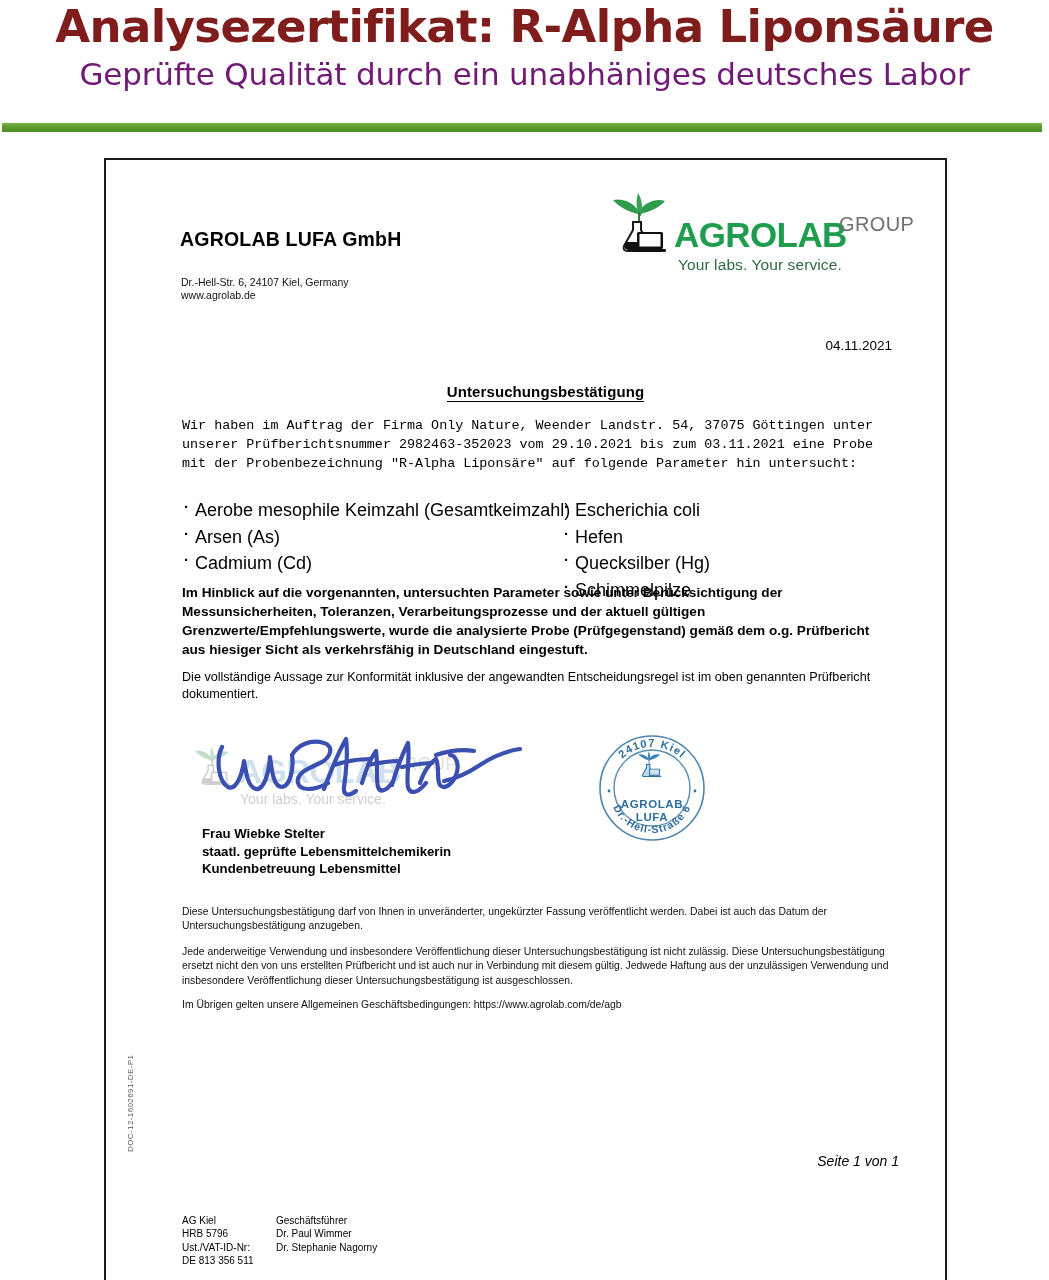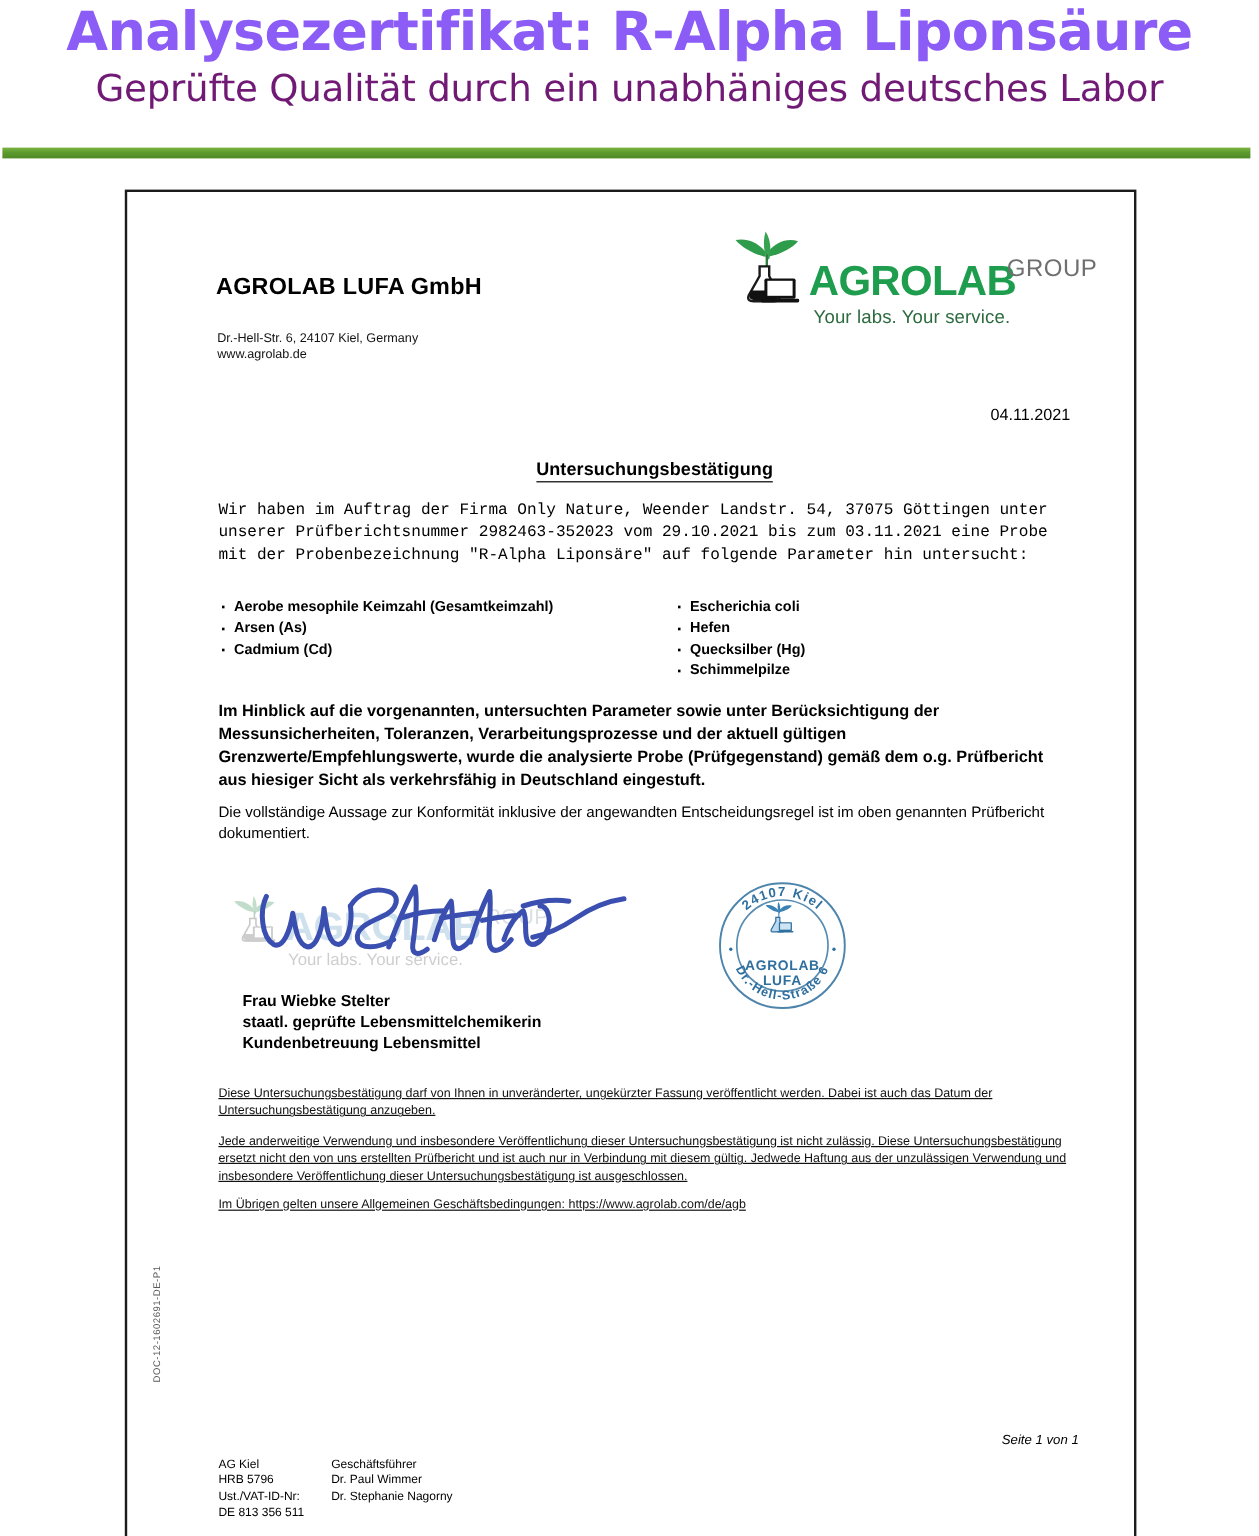--- a/index.html
+++ b/index.html
@@ -21,21 +21,21 @@
     width: 1049px;
     text-align: center;
     padding-top: 2px;
   }
   .banner-title {
     font-family: "DejaVu Sans", sans-serif;
     font-size: 45px;
     font-weight: 700;
     letter-spacing: -0.6px;
     line-height: 1.12;
-    color: #8b5cf6;
+    color: #7f1d1d;
     white-space: nowrap;
   }
   .banner-sub {
     font-family: "DejaVu Sans", sans-serif;
     font-size: 31px;
     font-weight: 400;
     letter-spacing: -0.2px;
     line-height: 1.2;
     color: #701a75;
     margin-top: 4px;
@@ -186,22 +186,22 @@
     position: absolute;
     left: 76px;
     top: 337px;
     width: 600px;
     display: flex;
   }
   .params-col { display: block; }
   .params-col.col-a { width: 380px; }
   .params-col.col-b { width: 220px; }
   .param-item {
-    font-size: 12px;
-    font-weight: 700;
+    font-size: 18px;
+    font-weight: 400;
     line-height: 1.48;
     white-space: nowrap;
     position: relative;
     padding-left: 13px;
   }
   .param-item::before {
     content: "\00B7";
     position: absolute;
     left: 2px;
     top: -1px;
@@ -277,32 +277,31 @@
   }
 
   
   .legal {
     position: absolute;
     left: 76px;
     width: 712px;
     font-size: 10.4px;
     line-height: 1.38;
     color: #111;
-    text-decoration: underline;
   }
   .legal-1 { top: 745px; }
   .legal-2 { top: 785px; }
   .legal-3 { top: 838px; }
 
   
   .page-no {
     position: absolute;
     right: 46px;
-    top: 1034px;
-    font-size: 11px;
+    top: 993px;
+    font-size: 14px;
     font-style: italic;
   }
   .footer-cols {
     position: absolute;
     left: 76px;
     top: 1054px;
     display: flex;
     font-size: 10px;
     line-height: 1.34;
   }

